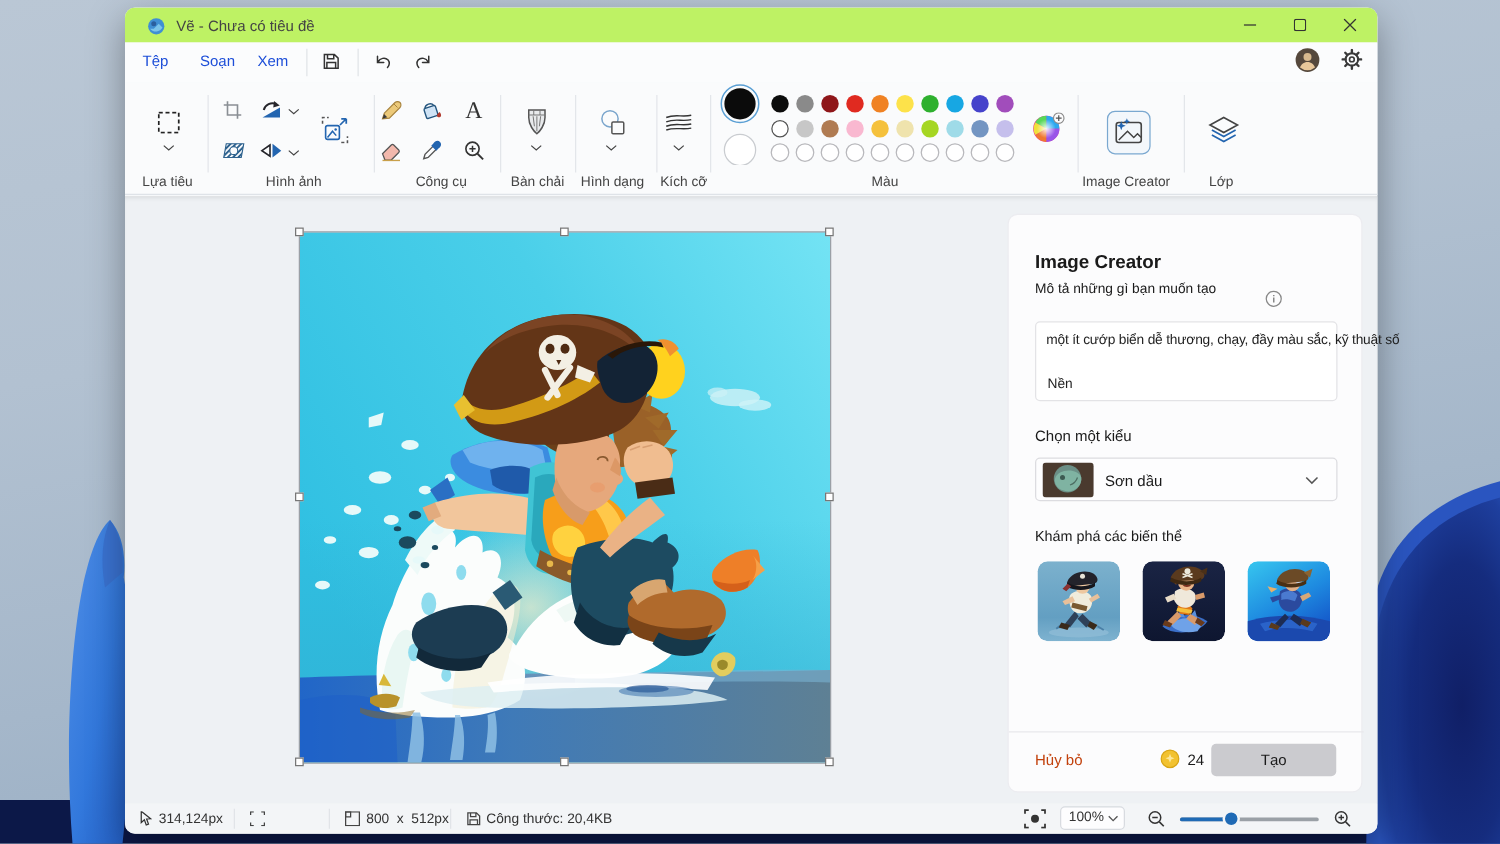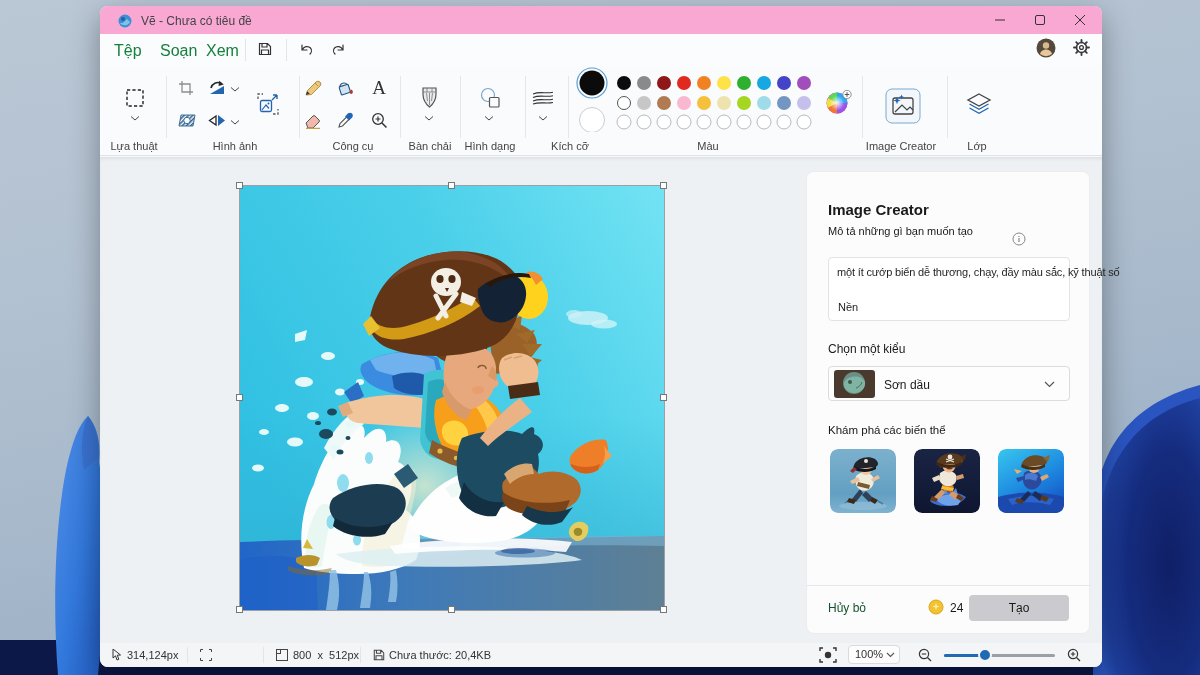--- a/index.html
+++ b/index.html
@@ -1,26 +1,26 @@
 <!DOCTYPE html>
 <html><head>
 <meta charset="utf-8">
 <style>
 * { margin:0; padding:0; box-sizing:border-box; }
 html,body { width:1200px; height:675px; overflow:hidden; font-family:"Liberation Sans", sans-serif; }
 body { position:relative; background:linear-gradient(170deg,#bac7d5 0%,#b2c1d1 35%,#a5b7ca 65%,#92a9c0 100%); }
 #wall { position:absolute; left:0; top:0; width:1200px; height:675px; }
 .window { position:absolute; left:100px; top:6px; width:1002px; height:661px; background:#f6f8fa; border-radius:8px; box-shadow:0 10px 30px rgba(0,0,0,0.35); overflow:hidden; }
 
-.titlebar { position:absolute; left:0; top:0; width:100%; height:28px; background:#f9a8d4; }
+.titlebar { position:absolute; left:0; top:0; width:100%; height:28px; background:#bef264; }
 .title-text { position:absolute; left:41px; top:8px; font-size:12px; color:#444; }
 .winbtn { position:absolute; top:0; width:44px; height:28px; display:flex; align-items:center; justify-content:center; color:#333; }
 
 .menubar { position:absolute; left:0; top:28px; width:100%; height:32px; background:#fbfcfd; }
-.menu-item { position:absolute; top:8px; font-size:16px; color:#15803d; }
+.menu-item { position:absolute; top:8px; font-size:12px; color:#1d4ed8; }
 .vdiv { position:absolute; background:#e1e4e8; width:1px; }
 
 .ribbon { position:absolute; left:0; top:60px; width:100%; height:90px; background:#fafbfc; border-bottom:1px solid #dfe3e8; }
 .glabel { position:absolute; top:74px; font-size:11px; color:#444; text-align:center; transform:translateX(-50%); white-space:nowrap; }
 .chev { position:absolute; width:9px; height:5px; transform:translateX(-50%); }
 .gdiv { position:absolute; top:10px; height:62px; width:1px; background:#e3e6ea; }
 
 .content { position:absolute; left:0; top:151px; width:100%; height:486px; background:#eef1f4; box-shadow:inset 0 3px 4px -2px rgba(0,0,0,0.10); }
 
 .canvas { position:absolute; left:140px; top:29px; width:424px; height:424px; background:#3cc5e6; outline:1px solid #9aa0a6; }
@@ -109,21 +109,21 @@
   </div>
 
   <div class="ribbon">
 
     <svg style="position:absolute;left:26px;top:23px" width="18" height="18">
         <rect x="1" y="1" width="16" height="16" fill="none" stroke="#222" stroke-width="1.4" stroke-dasharray="3.2 2.2"></rect>
       </svg>
     <svg class="chev" style="left:35px;top:50px" viewBox="0 0 9 5">
         <path d="M0.5,0.5 L4.5,4 L8.5,0.5" fill="none" stroke="#444"></path>
       </svg>
-    <div class="glabel" style="left:34px">Lựa thuật</div>
+    <div class="glabel" style="left:34px">Lựa tiêu</div>
     <div class="gdiv" style="left:66px"></div>
 
     <svg style="position:absolute;left:78px;top:14px" width="16" height="16" viewBox="0 0 16 16">
         <path d="M4,1 V12 H15 M1,4 H12 V15" fill="none" stroke="#8a8f94" stroke-width="1.3"></path>
       </svg>
     <svg style="position:absolute;left:108px;top:14px" width="18" height="16" viewBox="0 0 18 16">
         <path d="M2,14 L16,14 L16,6 Z" fill="#2365b0"></path>
         <path d="M3,8 C4,3.5 9,1.5 13,3.2" fill="none" stroke="#26262c" stroke-width="1.6"></path>
         <path d="M11.2,0.8 L15.8,4.4 L10.6,6 Z" fill="#26262c"></path>
       </svg>
@@ -207,21 +207,21 @@
       </svg>
     <div class="glabel" style="left:390px">Hình dạng</div>
     <div class="gdiv" style="left:425px"></div>
 
     <svg style="position:absolute;left:432px;top:25px" width="22" height="14" viewBox="0 0 22 14">
         <path d="M1,3 C8,0 14,3 21,1.2 M1,6.5 C8,3.5 14,6.5 21,4.7 M1,10 C8,7 14,10 21,8.2 M1,13 C8,10.5 14,13 21,11.5" fill="none" stroke="#333" stroke-width="1.1"></path>
       </svg>
     <svg class="chev" style="left:443px;top:50px" viewBox="0 0 9 5">
         <path d="M0.5,0.5 L4.5,4 L8.5,0.5" fill="none" stroke="#444"></path>
       </svg>
-    <div class="glabel" style="left:470px">Kích cỡ</div>
+    <div class="glabel" style="left:447px">Kích cỡ</div>
     <div class="gdiv" style="left:468px"></div>
 
     <svg style="position:absolute;left:475px;top:0px" width="34" height="66" viewBox="0 0 34 66">
       <circle cx="17" cy="17" r="15" fill="none" stroke="#5a9fd4" stroke-width="1.2"></circle>
       <circle cx="17" cy="17" r="12.5" fill="#0b0b0b"></circle>
       <circle cx="17" cy="54" r="12.5" fill="#fff" stroke="#c9ccd0" stroke-width="1"></circle>
     </svg>
     <div class="glabel" style="left:608px">Màu</div>
     <svg id="swatches" style="position:absolute;left:515px;top:10px" width="300" height="54" viewBox="0 0 300 54">
         <circle cx="9" cy="7" r="7" fill="#0c0c0c"></circle>
@@ -537,21 +537,21 @@
           <path d="M26,27 l-8,2 2,4 7,-3 Z" fill="#2b4a9e"></path>
           <path d="M42,28 l7,-3 2,3 -7,4 Z" fill="#d8a878"></path>
           <path d="M24,22 l-8,-2 3,5 Z" fill="#e8b06a"></path>
           <circle cx="36" cy="18" r="6" fill="#e0b088"></circle>
           <path d="M38,14 C41,13 44,15 44,18 L40,20 Z" fill="#c8d8f0" opacity="0.8"></path>
           <path d="M24,14 C28,6 40,4 47,9 C50,12 49,15 46,16 L27,18 C24,17 23,16 24,14 Z" fill="#6b4a26"></path>
           <path d="M24,15 C30,19 41,19 47,15 L47,18 C41,22 29,22 23,18 Z" fill="#4a3014"></path>
           <path d="M45,9 l7,-3 -2,7 Z" fill="#8a6432"></path>
         </svg>
       <div style="position:absolute;left:0px;top:413px;width:284px;height:1px;background:#e8e8ec;"></div>
-      <div style="position:absolute;left:21px;top:429px;font-size:12px;color:#14532d;">Hủy bỏ</div>
+      <div style="position:absolute;left:21px;top:429px;font-size:12px;color:#c2410c;">Hủy bỏ</div>
       <svg style="position:absolute;left:121px;top:427px" width="16" height="16" viewBox="0 0 16 16">
           <circle cx="8" cy="8" r="7" fill="#f2c230" stroke="#d9a616" stroke-width="1"></circle>
           <path d="M8,4 l1,2.6 2.6,1 -2.6,1 -1,2.6 -1,-2.6 -2.6,-1 2.6,-1 Z" fill="#fce79a"></path>
         </svg>
       <div style="position:absolute;left:143px;top:429px;font-size:12px;color:#1a1a1a;">24</div>
       <div style="position:absolute;left:162px;top:423px;width:100px;height:26px;background:#cbcbcf;border-radius:4px;"></div>
       <div style="position:absolute;left:162px;top:429px;width:100px;text-align:center;font-size:12px;color:#1a1a1a;">Tạo</div>
     </div>
   </div>
 
@@ -567,21 +567,21 @@
     <div class="vdiv" style="left:163px;top:4px;height:16px"></div>
     <svg style="position:absolute;left:176px;top:6px" width="12" height="12" viewBox="0 0 12 12">
         <rect x="0.5" y="0.5" width="11" height="11" fill="none" stroke="#444" stroke-width="1"></rect>
         <rect x="0.5" y="0.5" width="4" height="4" fill="none" stroke="#444" stroke-width="1"></rect>
       </svg>
     <div class="sb-item" style="left:193px">800&nbsp; x&nbsp; 512px</div>
     <div class="vdiv" style="left:260px;top:4px;height:16px"></div>
     <svg style="position:absolute;left:273px;top:6px" width="12" height="12" viewBox="0 0 14 14">
         <path d="M1.5 1.5 h8 l3 3 v8 h-11 Z M4 1.5 v3.5 h5 V1.5 M3.5 13 v-5 h7 v5" fill="none" stroke="#444" stroke-width="1.2"></path>
       </svg>
-    <div class="sb-item" style="left:289px">Chưa thước: 20,4KB</div>
+    <div class="sb-item" style="left:289px">Công thước: 20,4KB</div>
 
     <svg style="position:absolute;left:719px;top:4px" width="18" height="16" viewBox="0 0 18 16">
         <path d="M1,4 V1 H4 M14,1 H17 V4 M17,12 V15 H14 M4,15 H1 V12" fill="none" stroke="#333" stroke-width="1.4"></path>
         <circle cx="9" cy="8" r="3.2" fill="#333"></circle>
       </svg>
     <div style="position:absolute;left:748px;top:2px;width:52px;height:19px;background:#fdfdfe;border:1px solid #d8dbe0;border-radius:4px;"></div>
     <div class="sb-item" style="left:755px;top:5px">100%</div>
     <svg style="position:absolute;left:786px;top:9px" width="9" height="6" viewBox="0 0 9 6">
         <path d="M1,1 L4.5,4.5 L8,1" fill="none" stroke="#555" stroke-width="1.1"></path>
       </svg>

